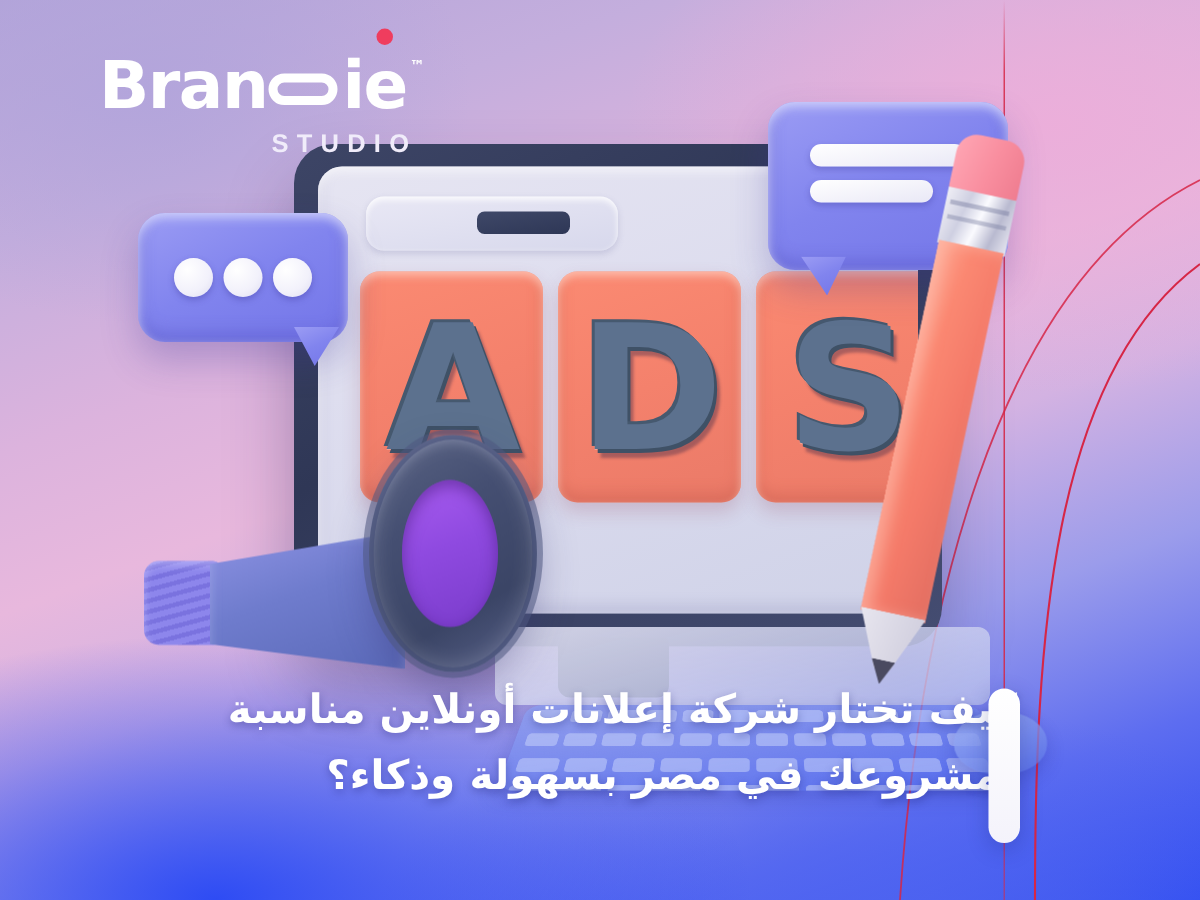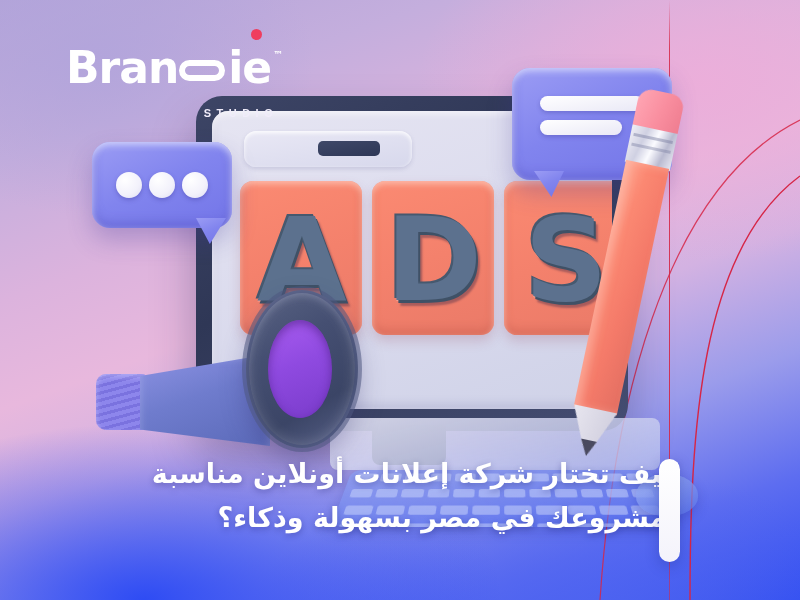--- a/index.html
+++ b/index.html
@@ -258,21 +258,21 @@
     background:linear-gradient(100deg,#e8e6ef,#cfcddd);
     clip-path:polygon(0 0, 100% 0, 62% 100%, 38% 100%);
   }
   .pencil-tip {
     position:absolute; left:15px; top:356px; width:16px; height:16px;
     background:#4a4a60;
     clip-path:polygon(0 0, 100% 0, 52% 100%);
   }
 
   
-  .logo { position:absolute; left:66px; top:46px; }
+  .logo { position:absolute; left:66px; top:36px; }
   .logo-word {
     position:relative;
     display:flex; align-items:baseline;
     font-family:"DejaVu Sans", sans-serif;
     font-weight:700;
     font-size:44px;
     letter-spacing:-1px;
     color:#ffffff;
     line-height:1;
   }
@@ -293,23 +293,23 @@
     background:#ef3d5e;
   }
   .logo-tm {
     font-size:10px; font-weight:700;
     color:#ffffff;
     align-self:flex-start;
     margin-left:2px;
     transform:translateY(4px);
   }
   .logo-sub {
-    margin-top:17px;
+    margin-top:6px;
     text-align:right;
-    font-size:11px;
+    font-size:17px;
     font-weight:700;
     letter-spacing:5.5px;
     color:#f0ecfa;
     padding-right:4px;
   }
 
   
   .headline {
     position:absolute;
     right:122px; top:452px;

